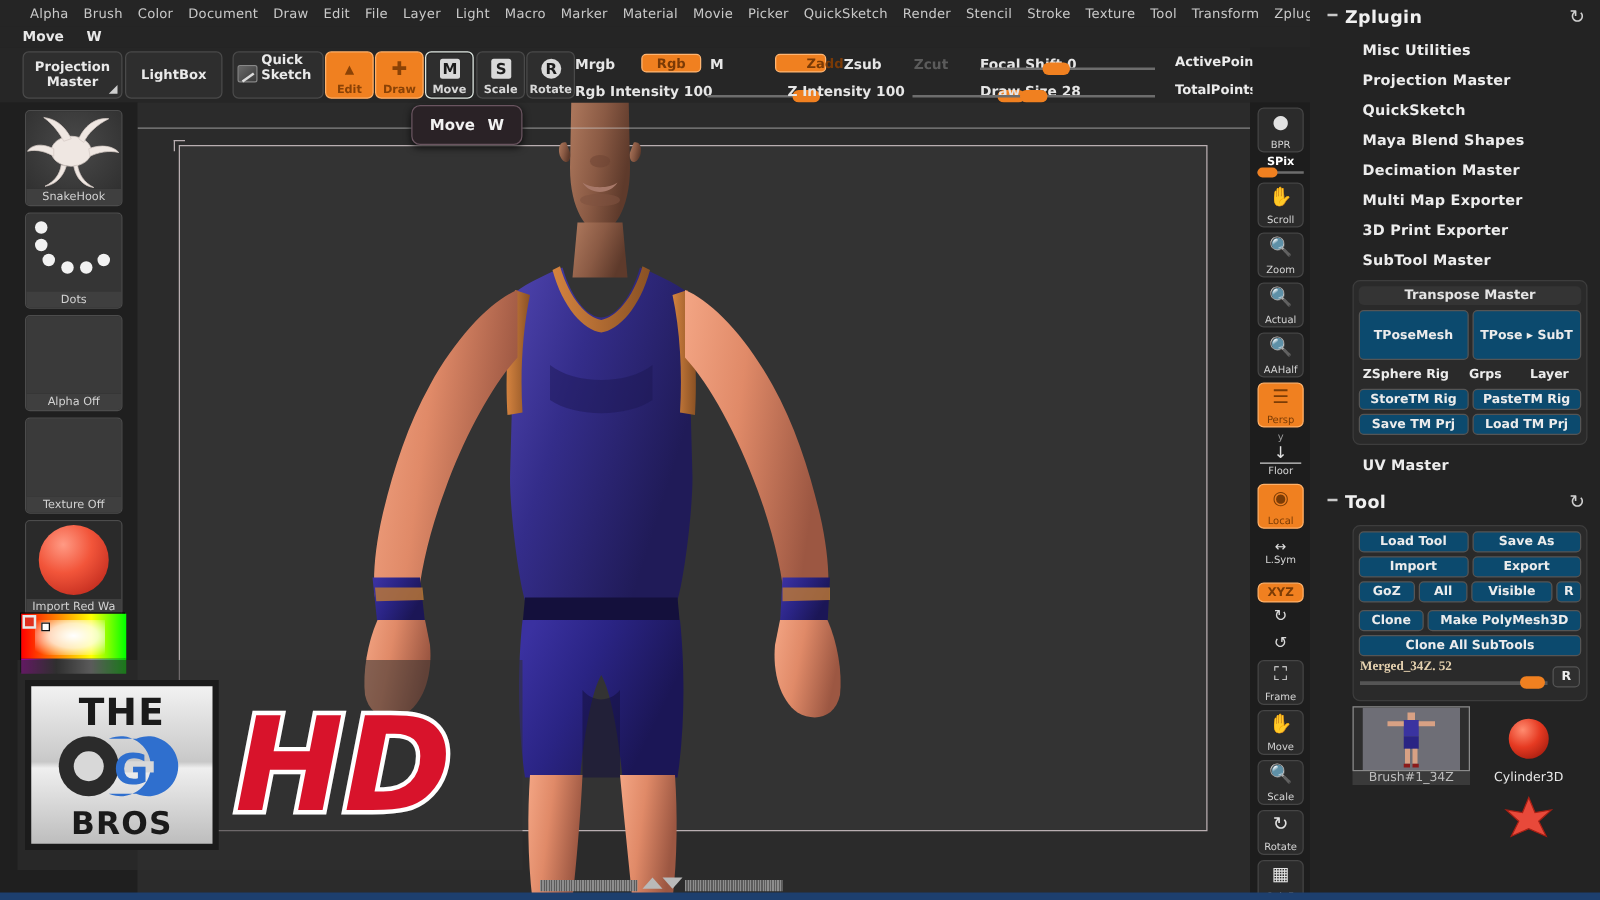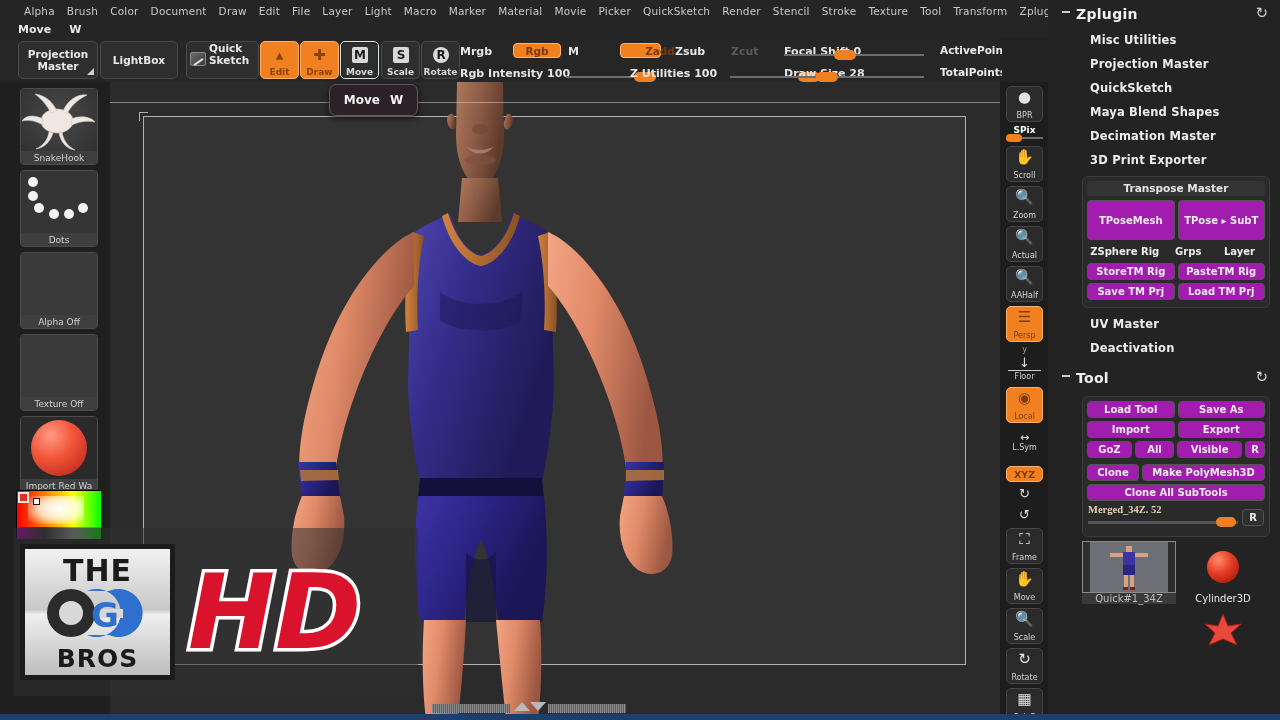--- a/index.html
+++ b/index.html
@@ -173,21 +173,21 @@
   .pal-head .ptitle { color: #f0f0f0; font-size: 14px; font-weight: bold; margin-left: 28px; letter-spacing:.3px;}
   .pal-head .pminus { position: absolute; left: 14px; top: 11px; width: 8px; height: 2px; background: #c9c9c9; }
   .pal-head .prefresh { position: absolute; right: 12px; top: 4px; color: #cfcfcf; font-size: 15px; }
   .pitem { color: #ededed; font-size: 11.5px; font-weight: bold; height: 24px;
            display: flex; align-items: center; padding-left: 42px; cursor: pointer; letter-spacing:.2px;}
   .subpanel { margin: 4px 10px 0 34px; background: #2a2a2a; border: 1px solid #3d3d3d;
               border-radius: 6px; padding: 4px; }
   .sp-title { color: #e4e4e4; font-size: 10.5px; font-weight: bold; text-align: center;
               background: #343434; border-radius: 4px; height: 15px; line-height: 15px; margin-bottom: 4px; }
   .brow { display: flex; gap: 3px; margin-bottom: 3px; }
-  .zb { background: #a21caf; border: 1px solid #555; border-radius: 4px; color: #ececec;
+  .zb { background: #0c4a6e; border: 1px solid #555; border-radius: 4px; color: #ececec;
         font-size: 10px; font-weight: bold; text-align: center; height: 17px; line-height: 16px;
         flex: 1; cursor: pointer; white-space: nowrap; overflow: hidden; }
   .zb.tall { height: 40px; line-height: 40px; }
   .zb.fixedR { flex: 0 0 20px; }
   .zb.noborder { border-color: transparent; background: transparent; }
 
   #toolpanel { margin-top: 4px; }
   .slider-row { position: relative; margin: 3px 1px 2px 1px; height: 26px; }
   .slider-row .sname { color: #e6d2b0; font-size: 10.5px; font-weight: bold; font-family: Liberation Serif, serif; }
   .slider-row .strack { position: absolute; left: 0; right: 26px; top: 17px; height: 3px; background: #555; }
@@ -307,21 +307,21 @@
     <div class="pill" style="left:513px; top:5px; width:48px;">Rgb</div>
     <div class="tb-txt" style="left:568px; top:7px;">M</div>
     <div class="tb-txt" style="left:460px; top:29px;">Rgb  Intensity 100</div>
     <div class="slider" style="left:566px; top:38px; width:90px;">
       <div class="knob" style="left:68px;"></div>
     </div>
 
     <div class="pill" style="left:620px; top:5px; width:32px;padding-left:39px;">Zadd</div>
     <div class="tb-txt" style="left:675px; top:7px;">Zsub</div>
     <div class="tb-txt dim" style="left:731px; top:7px;">Zcut</div>
-    <div class="tb-txt" style="left:630px; top:29px;">Z  Utilities 100</div>
+    <div class="tb-txt" style="left:630px; top:29px;">Z  Intensity 100</div>
     <div class="slider" style="left:730px; top:38px; width:90px;">
       <div class="knob" style="left:68px;"></div>
     </div>
 
     <div class="tb-txt" style="left:784px; top:7px;">Focal  Shift 0</div>
     <div class="slider" style="left:784px; top:16px; width:140px;">
       <div class="knob" style="left:50px;"></div>
     </div>
     <div class="tb-txt" style="left:784px; top:29px;">Draw  Size 28</div>
     <div class="slider" style="left:784px; top:38px; width:140px;">
@@ -586,21 +586,23 @@
       <span class="pminus"></span>
       <span class="ptitle">Zplugin</span>
       <span class="prefresh">↻</span>
     </div>
 
     <div class="pitem">Misc Utilities</div>
     <div class="pitem">Projection Master</div>
     <div class="pitem">QuickSketch</div>
     <div class="pitem">Maya Blend Shapes</div>
     <div class="pitem">Decimation Master</div>
+    <div class="pitem">Multi Map Exporter</div>
     <div class="pitem">3D Print Exporter</div>
+    <div class="pitem">SubTool Master</div>
 
     <div class="subpanel">
       <div class="sp-title">Transpose Master</div>
       <div class="brow">
         <div class="zb tall">TPoseMesh</div>
         <div class="zb tall">TPose ▸ SubT</div>
       </div>
       <div class="brow">
         <div class="zb noborder" style="flex:1.35">ZSphere Rig</div>
         <div class="zb noborder" style="flex:0.8">Grps</div>
@@ -610,21 +612,20 @@
         <div class="zb">StoreTM Rig</div>
         <div class="zb">PasteTM Rig</div>
       </div>
       <div class="brow">
         <div class="zb">Save TM Prj</div>
         <div class="zb">Load TM Prj</div>
       </div>
     </div>
 
     <div class="pitem" style="margin-top:4px;">UV Master</div>
-    <div class="pitem">Deactivation</div>
 
     <div class="pal-head" style="margin-top:4px;">
       <span class="pminus"></span>
       <span class="ptitle">Tool</span>
       <span class="prefresh">↻</span>
     </div>
 
     <div class="subpanel" id="toolpanel">
       <div class="brow">
         <div class="zb">Load Tool</div>
@@ -664,21 +665,21 @@
             <rect x="33" y="10" width="12" height="13" fill="#3a33a0"></rect>
             <rect x="20" y="11" width="13" height="4" fill="#d8a184"></rect>
             <rect x="45" y="11" width="13" height="4" fill="#d8a184"></rect>
             <rect x="33" y="23" width="12" height="10" fill="#2a2484"></rect>
             <rect x="34" y="33" width="4" height="12" fill="#d8a184"></rect>
             <rect x="40" y="33" width="4" height="12" fill="#d8a184"></rect>
             <rect x="33" y="45" width="5" height="3" fill="#8b1a1a"></rect>
             <rect x="40" y="45" width="5" height="3" fill="#8b1a1a"></rect>
           </svg>
         </div>
-        <div class="tgl">Quick#1_34Z</div>
+        <div class="tgl">Brush#1_34Z</div>
       </div>
       <div class="tgcell">
         <div class="tgi">
             <span class="redball"></span>
           </div>
         <div class="tgl">Cylinder3D</div>
       </div>
       <div class="tgcell">
         <div class="tgi"></div>
         <div class="tgl"></div>

